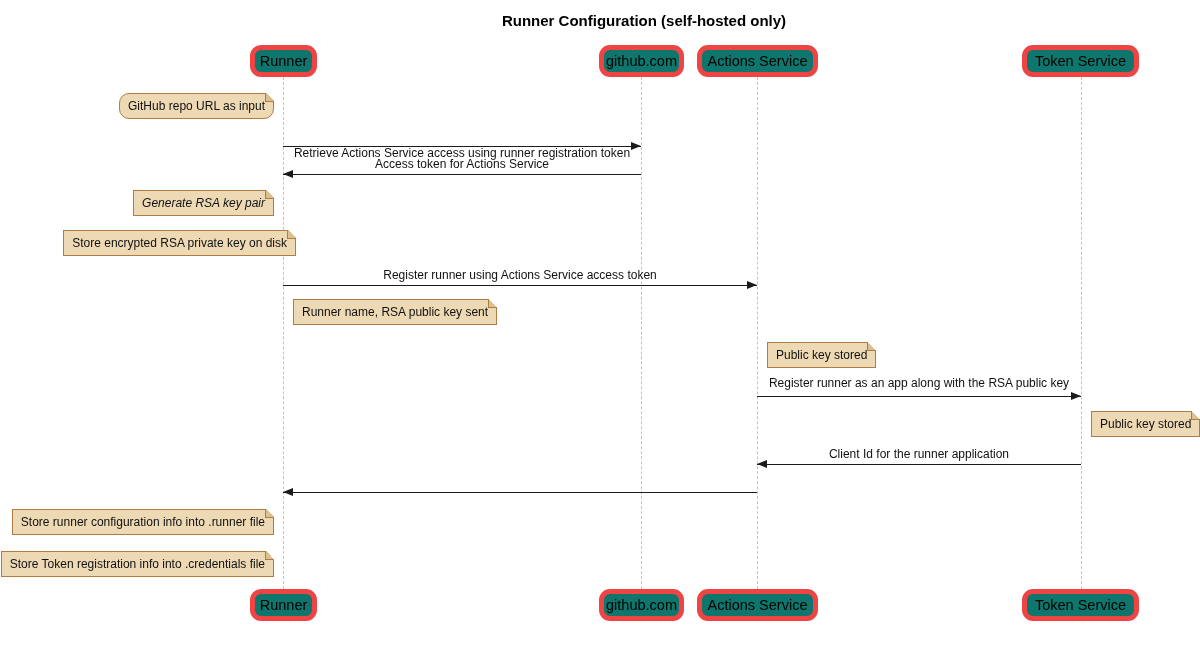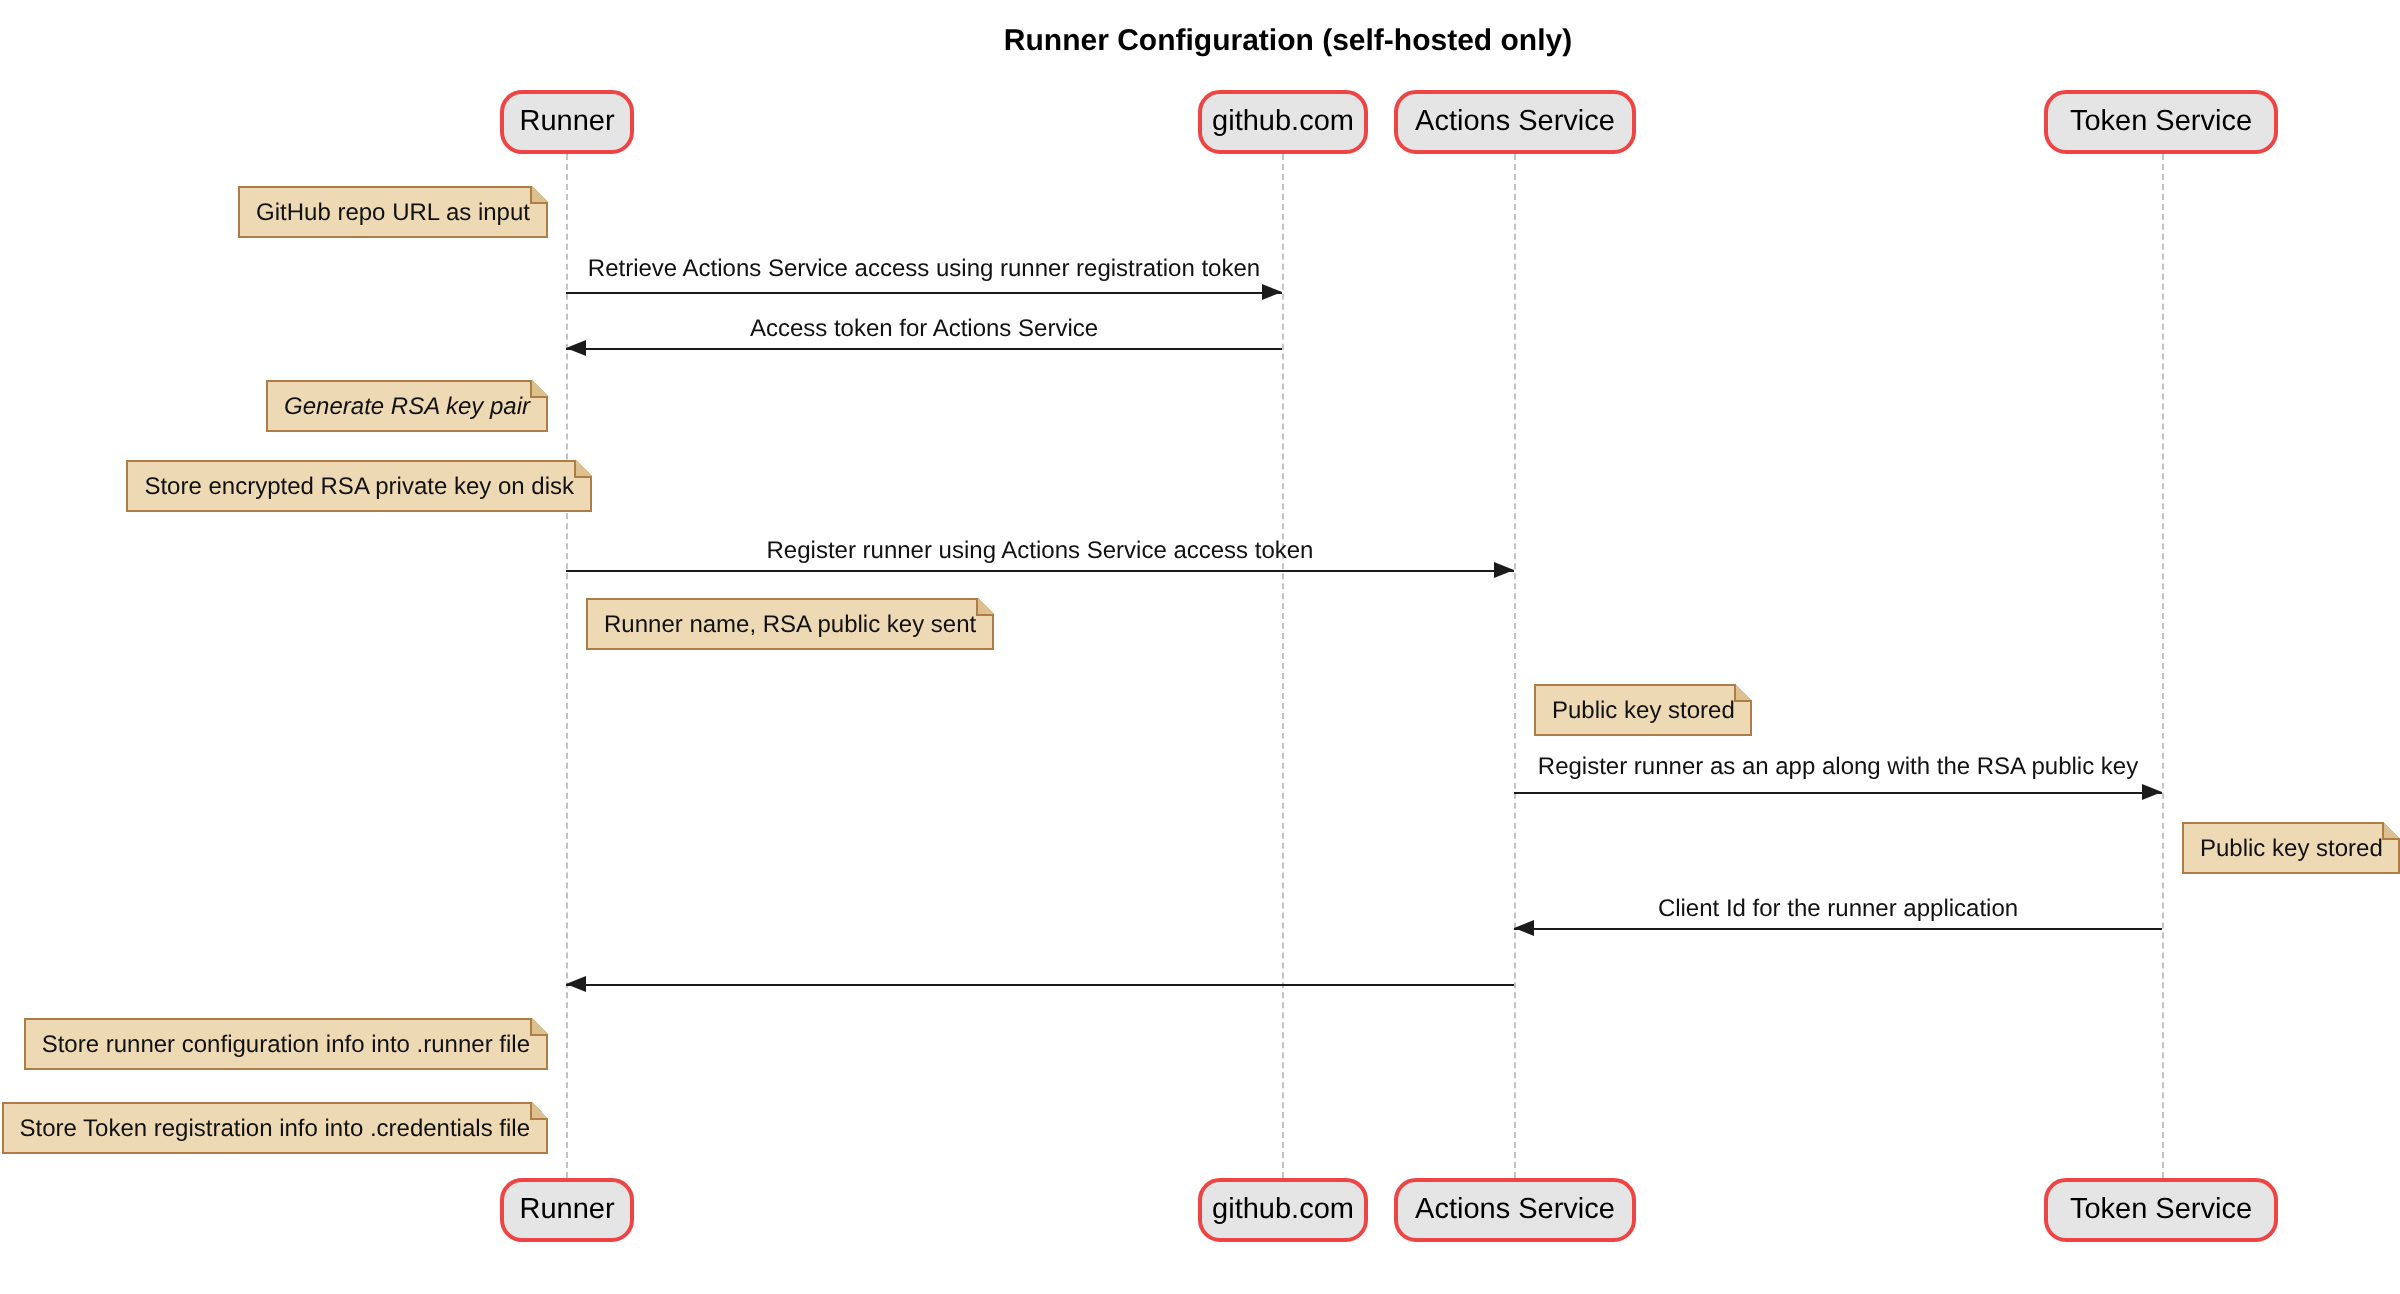--- a/index.html
+++ b/index.html
@@ -10,21 +10,21 @@
   .title {
     position:absolute; top:12px; left:0; width:100%; text-align:center;
     font-size:15px; font-weight:bold; color:#000;padding-left:44px;
   }
   .lifeline {
     position:absolute; top:77px; height:512px; width:0;
     border-left:1px dashed #c3c3c3;
   }
   .actor {
     position:absolute; height:32px; box-sizing:border-box;
-    background:#e5e5e5; border:2px solid #ef4444; border-radius:11px;
+    background:#0f766e; border:5px solid #ef4444; border-radius:11px;
     display:flex; align-items:center; justify-content:center;
     font-size:14.5px; color:#000; white-space:nowrap;
   }
   .msg-label {
     position:absolute; font-size:12px; height:14px; line-height:14px;
     text-align:center; white-space:nowrap; color:#111;
   }
   .msg-line { position:absolute; height:0; border-top:1px solid #1b1b1b; }
   .arrow { position:absolute; width:0; height:0; }
   .arrow.right { border-left:10px solid #1b1b1b; border-top:4px solid transparent; border-bottom:4px solid transparent; }
@@ -55,21 +55,21 @@
   <div class="actor" style="left:250px; top:45px; width:67px;">Runner</div>
   <div class="actor" style="left:599px; top:45px; width:85px;">github.com</div>
   <div class="actor" style="left:697px; top:45px; width:121px;">Actions Service</div>
   <div class="actor" style="left:1022px; top:45px; width:117px;">Token Service</div>
 
   <div class="actor" style="left:250px; top:589px; width:67px;">Runner</div>
   <div class="actor" style="left:599px; top:589px; width:85px;">github.com</div>
   <div class="actor" style="left:697px; top:589px; width:121px;">Actions Service</div>
   <div class="actor" style="left:1022px; top:589px; width:117px;">Token Service</div>
 
-  <div class="msg-label" style="left:283px; top:127px; width:358px;">Retrieve Actions Service access using runner registration token</div>
+  <div class="msg-label" style="left:283px; top:146px; width:358px;">Retrieve Actions Service access using runner registration token</div>
   <div class="msg-line" style="left:283px; top:146px; width:358px;"></div>
   <div class="arrow right" style="left:631px; top:142px;"></div>
 
   <div class="msg-label" style="left:283px; top:157px; width:358px;">Access token for Actions Service</div>
   <div class="msg-line" style="left:283px; top:174px; width:358px;"></div>
   <div class="arrow left" style="left:283px; top:170px;"></div>
 
   <div class="msg-label" style="left:283px; top:268px; width:474px;">Register runner using Actions Service access token</div>
   <div class="msg-line" style="left:283px; top:285px; width:474px;"></div>
   <div class="arrow right" style="left:747px; top:281px;"></div>
@@ -78,21 +78,21 @@
   <div class="msg-line" style="left:757px; top:396px; width:324px;"></div>
   <div class="arrow right" style="left:1071px; top:392px;"></div>
 
   <div class="msg-label" style="left:757px; top:447px; width:324px;">Client Id for the runner application</div>
   <div class="msg-line" style="left:757px; top:464px; width:324px;"></div>
   <div class="arrow left" style="left:757px; top:460px;"></div>
 
   <div class="msg-line" style="left:283px; top:492px; width:474px;"></div>
   <div class="arrow left" style="left:283px; top:488px;"></div>
 
-  <div class="note" style="right:926px; top:93px;"><span>GitHub repo URL as input</span><i class="fold"></i></div>
+  <div class="note" style="right:926px; top:93px;border-radius:10px;"><span>GitHub repo URL as input</span><i class="fold"></i></div>
   <div class="note" style="right:926px; top:190px;font-style:italic;"><span>Generate RSA key pair</span><i class="fold"></i></div>
   <div class="note" style="right:904px; top:230px;margin-left:43px;"><span>Store encrypted RSA private key on disk</span><i class="fold"></i></div>
   <div class="note" style="left:293px; top:299px;"><span>Runner name, RSA public key sent</span><i class="fold"></i></div>
   <div class="note" style="left:767px; top:342px;"><span>Public key stored</span><i class="fold"></i></div>
   <div class="note" style="left:1091px; top:411px;"><span>Public key stored</span><i class="fold"></i></div>
   <div class="note" style="right:926px; top:509px;text-align:right;"><span>Store runner configuration info into .runner file</span><i class="fold"></i></div>
   <div class="note" style="right:926px; top:551px;"><span>Store Token registration info into .credentials file</span><i class="fold"></i></div>
 
 </div>
 

